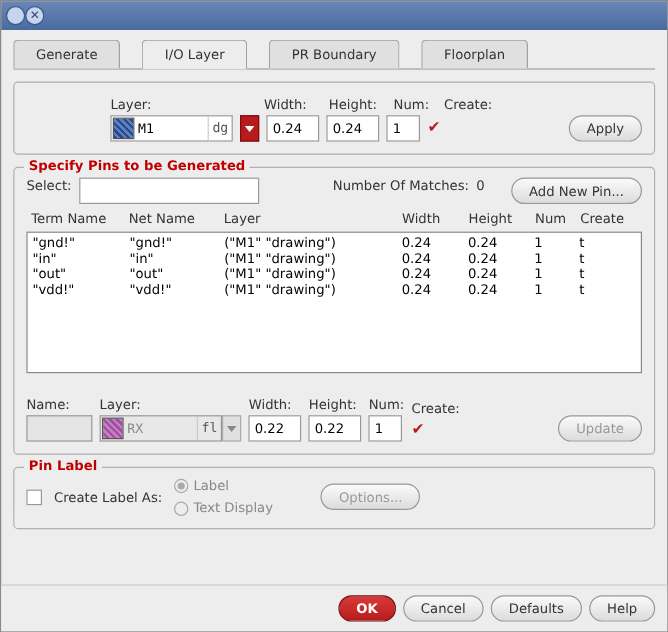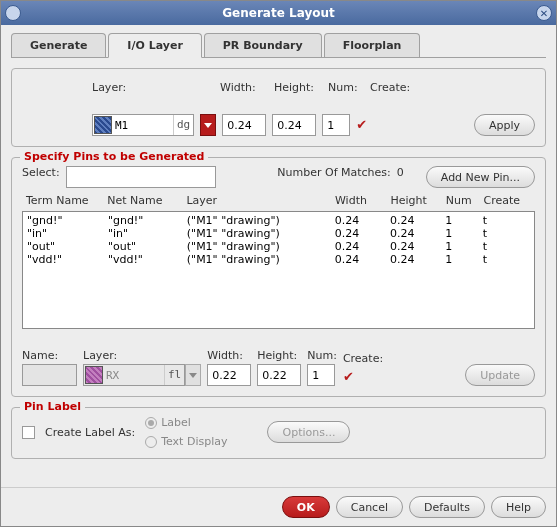--- a/index.html
+++ b/index.html
@@ -3,26 +3,26 @@
 <meta charset="utf-8">
 <style>
 * { box-sizing: border-box; font-family: "DejaVu Sans", Arial, sans-serif; font-size: 11px; }
 body { margin: 0; background: #ededed; }
 .window { width: 557px; height: 527px; background: #ededed; border: 1px solid #888; }
 .titlebar { height: 24px; background: linear-gradient(#6a86b7, #4a6a9f); display: flex; align-items: center; padding: 0 4px; }
 .titlebar .icon { width: 16px; height: 16px; background: #c7d5ec; border-radius: 50%; border: 1px solid #3a5a8f; }
 .titlebar .title { flex: 1; text-align: center; color: #fff; font-weight: bold; font-size: 12px; }
 .titlebar .close { width: 16px; height: 16px; background: #c7d5ec; border-radius: 50%; border: 1px solid #3a5a8f; display: flex; align-items: center; justify-content: center; font-size: 10px; color: #2a4a7f; }
 .content { padding: 8px 10px; }
-.tabs { display: flex; gap: 0; border-bottom: 1px solid #a0a0a0; font-weight: bold; }
+.tabs { display: flex; gap: 16px; border-bottom: 1px solid #a0a0a0; }
 .tab { padding: 5px 18px; background: #e0e0e0; border: 1px solid #a0a0a0; border-bottom: none; border-radius: 4px 4px 0 0; cursor: pointer; margin-right: 2px; color: #333; }
 .tab.active { background: #ededed; border-bottom: 1px solid #ededed; margin-bottom: -1px; }
 .group { border: 1px solid #b0b0b0; border-radius: 4px; margin-top: 10px; padding: 8px 10px 10px; position: relative; }
 .group-title { position: absolute; top: -8px; left: 8px; background: #ededed; padding: 0 4px; color: #c00000; font-weight: bold; }
-.row { display: flex; align-items: center; gap: 6px; margin-top: 20px; }
+.row { display: flex; align-items: center; gap: 6px; margin-top: 2px; }
 .label { color: #333; }
 .layer-swatch { display: inline-flex; align-items: center; border: 1px solid #999; background: #fff; height: 22px; }
 .layer-swatch .sw { width: 18px; height: 18px; margin: 1px; background: repeating-linear-gradient(45deg,#2a4a8f,#2a4a8f 2px,#5f7fbf 2px,#5f7fbf 4px); border: 1px solid #555; }
 .layer-swatch input { border: none; width: 60px; height: 18px; padding: 0 2px; font-family: monospace; }
 .layer-swatch .suffix { border-left: 1px solid #ccc; padding: 0 3px; height: 20px; line-height: 20px; color: #555; font-family: monospace; }
 .layer-swatch.disabled { background: #e8e8e8; }
 .layer-swatch.disabled .sw { background: repeating-linear-gradient(45deg,#c37fbf,#c37fbf 2px,#a050a0 2px,#a050a0 4px); }
 .layer-swatch.disabled input { background: #e8e8e8; color: #888; }
 .dd-btn { width: 16px; height: 22px; background: #b71c1c; border: 1px solid #7a0f0f; display: flex; align-items: center; justify-content: center; }
 .dd-btn::after { content: ""; border-left: 4px solid transparent; border-right: 4px solid transparent; border-top: 5px solid #fff; }
@@ -58,21 +58,20 @@
 .window-inner { position: relative; height: calc(100% - 24px); }
 .spacer { flex: 1; }
 .chk { width:13px; height:13px; border:1px solid #999; background:#fff; display:inline-block; }
 </style>
 </head>
 <body>
 
 <div class="window">
   <div class="titlebar">
     <div class="icon"></div>
-    <div class="title">Generate Layout</div>
     <div class="close">✕</div>
   </div>
   <div class="window-inner">
     <div class="content">
       <div class="tabs">
         <div class="tab">Generate</div>
         <div class="tab active">I/O Layer</div>
         <div class="tab">PR Boundary</div>
         <div class="tab">Floorplan</div>
       </div>

